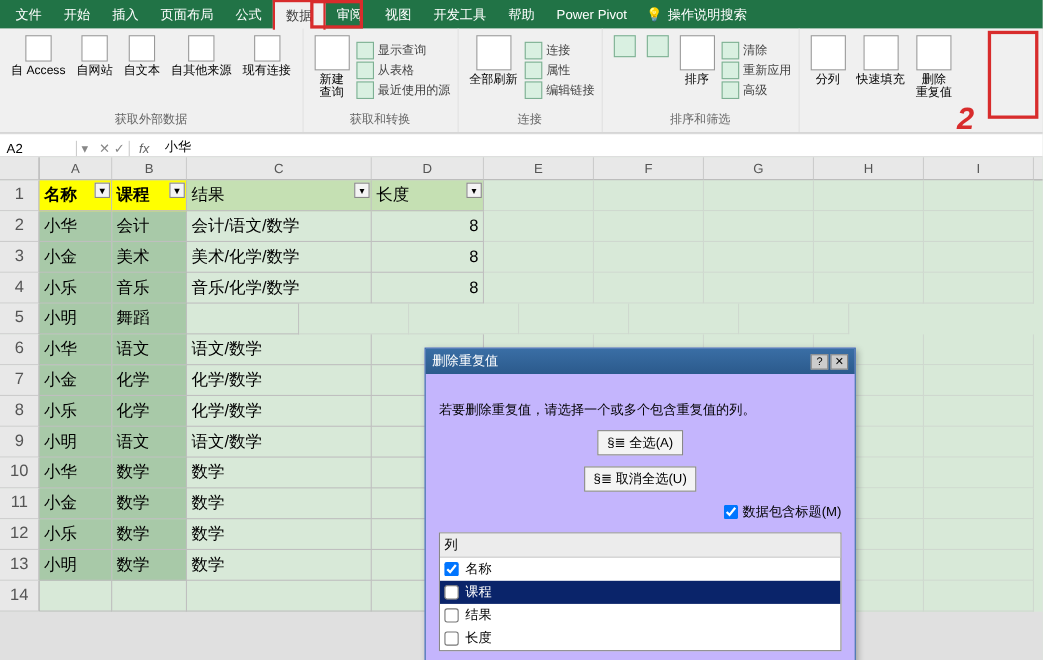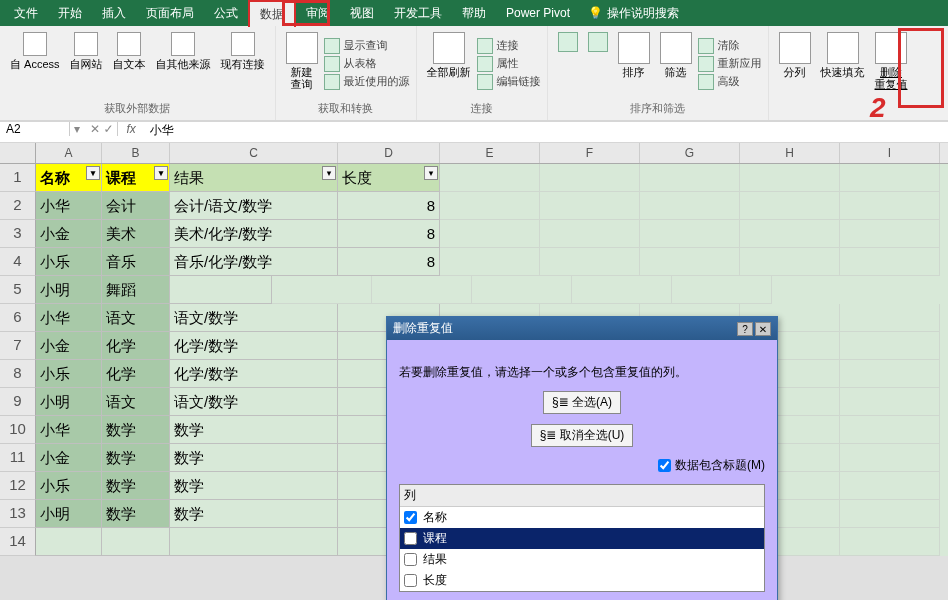--- a/index.html
+++ b/index.html
@@ -18,21 +18,21 @@
 .rbtn .icon { width: 24px; height: 24px; background: #fff; border: 1px solid #999; margin-bottom: 2px; display:flex; align-items:center; justify-content:center; }
 .rbtn .icon.big { width: 32px; height: 32px; }
 .rbtn span { font-size: 11px; text-align: center; line-height: 1.1; }
 .rstack { display: flex; flex-direction: column; gap: 2px; justify-content: center; }
 .rstack .row { display: flex; align-items: center; gap: 4px; font-size: 11px; color: #444; }
 .smicon { width: 16px; height: 16px; background: #d9f0e1; border: 1px solid #7db093; }
 
 .annot-box { position: absolute; border: 3px solid #d82c2c; pointer-events: none; }
 .annot-text { position: absolute; color: #d82c2c; font-size: 28px; font-weight: bold; font-style: italic; pointer-events: none; }
 
-.namebox-row { display: flex; align-items: flex-start; background: #fff; height: 22px; border-top: 1px solid #d6d6d6; border-bottom: 1px solid #d6d6d6; }
+.namebox-row { display: flex; align-items: flex-end; background: #fff; height: 22px; border-top: 1px solid #d6d6d6; border-bottom: 1px solid #d6d6d6; }
 .namebox { width: 70px; padding: 0 6px; border-right: 1px solid #ccc; }
 .fx { padding: 0 8px; font-style: italic; color: #666; }
 .formula { flex: 1; padding: 0 6px; }
 .nbbtns { display:flex; gap:2px; color:#888; padding:0 4px; border-right:1px solid #ccc;}
 
 .sheet { position: relative; background: #d8e9d8; }
 .col-headers { display: flex; background: #e8e8e8; border-bottom: 1px solid #aaa; }
 .corner { width: 36px; height: 20px; background: #e8e8e8; border-right: 1px solid #aaa; }
 .ch { height: 20px; border-right: 1px solid #ccc; text-align: center; line-height: 20px; color: #555; }
 .grid-body { display: flex; }
@@ -169,24 +169,20 @@
       <div class="rbtn">
           <div class="smicon" style="width:20px;height:20px;"></div>
         </div>
       <div class="rbtn">
           <div class="smicon" style="width:20px;height:20px;"></div>
         </div>
       <div class="rbtn">
           <div class="icon big"></div>
           <span>排序</span>
         </div>
-      <div class="rbtn">
-          <div class="icon big"></div>
-          <span>筛选</span>
-        </div>
       <div class="rstack">
         <div class="row">
             <div class="smicon"></div>
             <span>清除</span>
           </div>
         <div class="row">
             <div class="smicon"></div>
             <span>重新应用</span>
           </div>
         <div class="row">
@@ -203,21 +199,21 @@
       <div class="rbtn">
           <div class="icon big"></div>
           <span>分列</span>
         </div>
       <div class="rbtn">
           <div class="icon big"></div>
           <span>快速填充</span>
         </div>
       <div class="rbtn">
           <div class="icon big"></div>
-          <span style="white-space:pre;text-decoration:underline;">删除
+          <span style="white-space:pre;">删除
 重复值</span>
         </div>
     </div>
   </div>
 </div>
 
 <div class="namebox-row">
   <div class="namebox">A2</div>
   <div class="nbbtns">▾ &nbsp; ✕ ✓</div>
   <div class="fx">fx</div>

